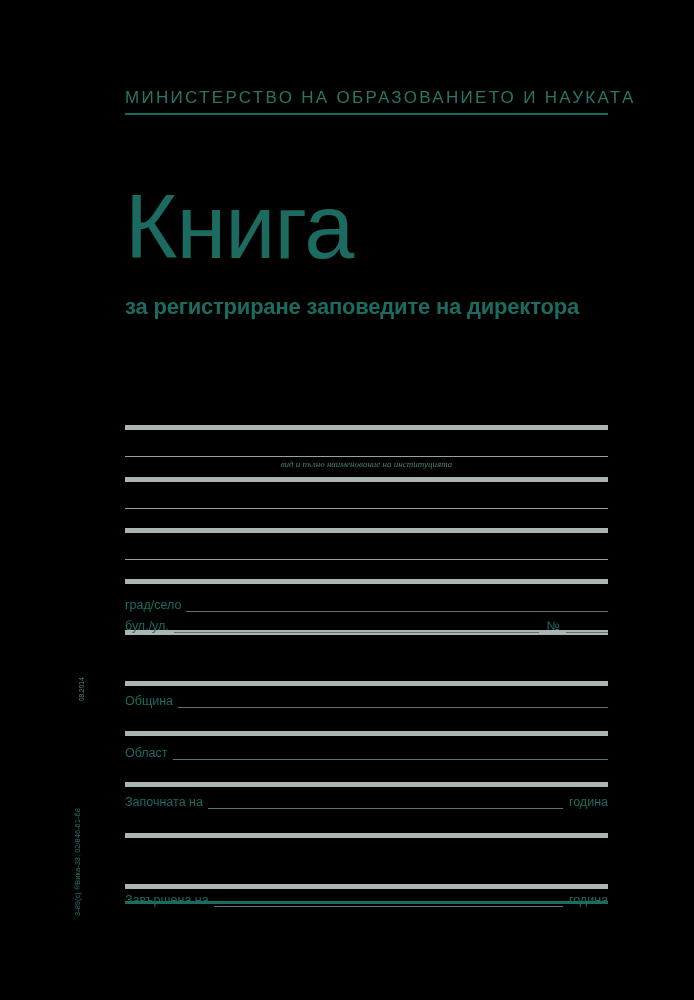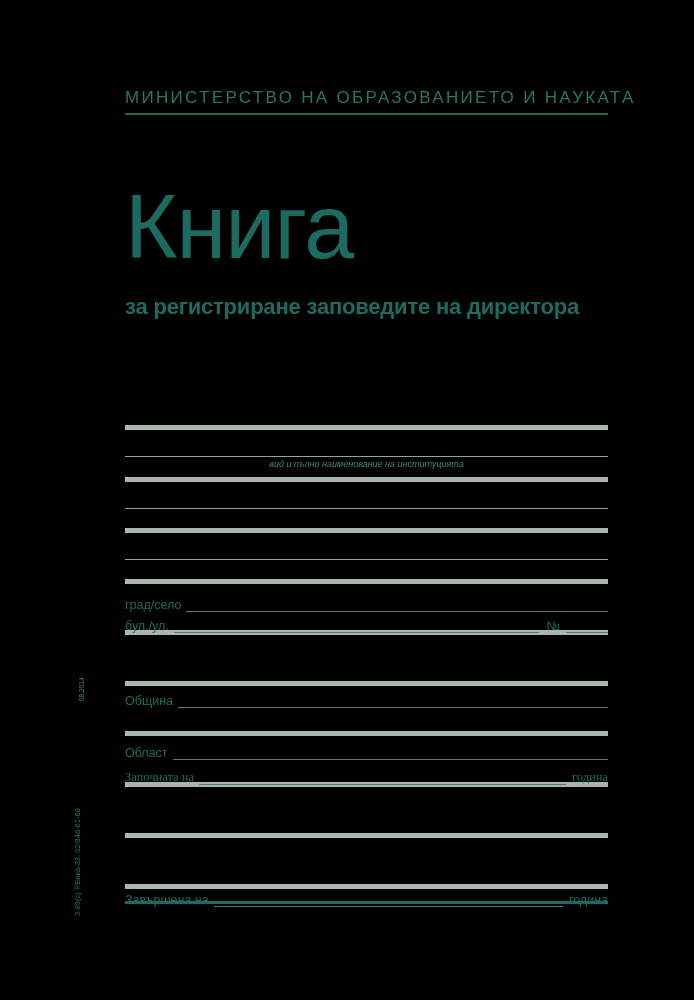--- a/index.html
+++ b/index.html
@@ -44,21 +44,21 @@
 
   
   .bar{height:5px;background:#abb6b4;}
   .thinline{height:1px;background:#93a5a2;}
   .caption{
     top:459px;
     text-align:center;
     color:#4b8076;
     font-size:9px;
     font-style:italic;
-    font-family:Liberation Sans, sans-serif;
+    font-family:Liberation Serif, serif;
   }
 
   
   .field-row{
     display:flex;
     align-items:flex-end;
     height:15px;
     color:#1c6b60;
     font-size:12.5px;
   }
@@ -139,21 +139,21 @@
   <div class="col field-row" style="position:absolute;top:745px;">
     <span class="label">Област</span>
     <span class="fill"></span>
   </div>
 
   <div class="col field-row" style="position:absolute;top:693px;">
     <span class="label">Община</span>
     <span class="fill"></span>
   </div>
 
-  <div class="col field-row" style="position:absolute;top:770px;font-family:Liberation Serif, serif;">
+  <div class="col field-row" style="position:absolute;top:794px;">
     <span class="label">Започната на</span>
     <span class="fill"></span>
     <span class="suffix">година</span>
   </div>
 
   <div class="col field-row" style="position:absolute;top:892px;">
     <span class="label">Завършена на</span>
     <span class="fill"></span>
     <span class="suffix">година</span>
   </div>

